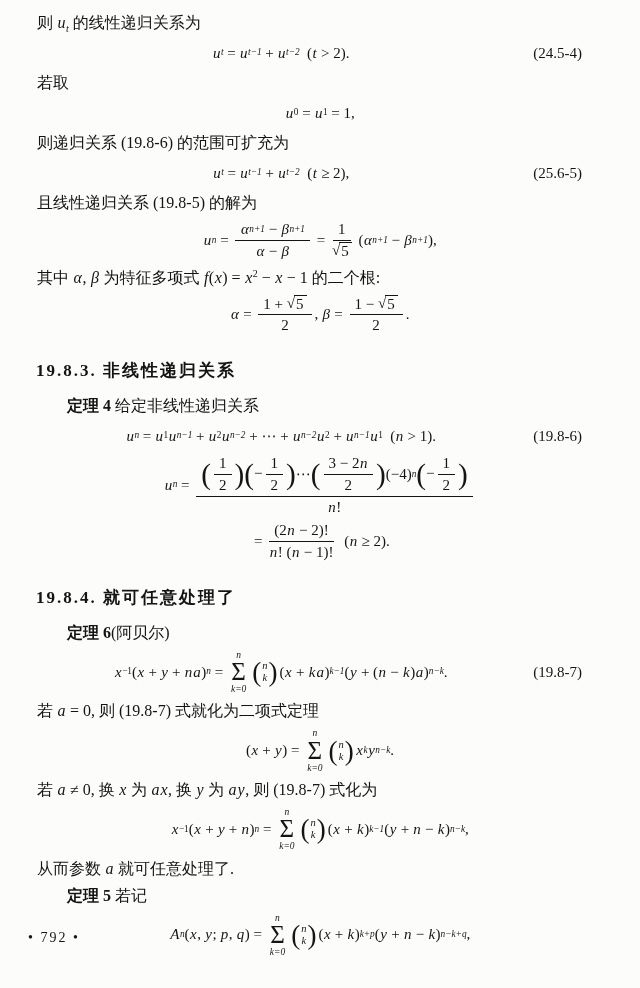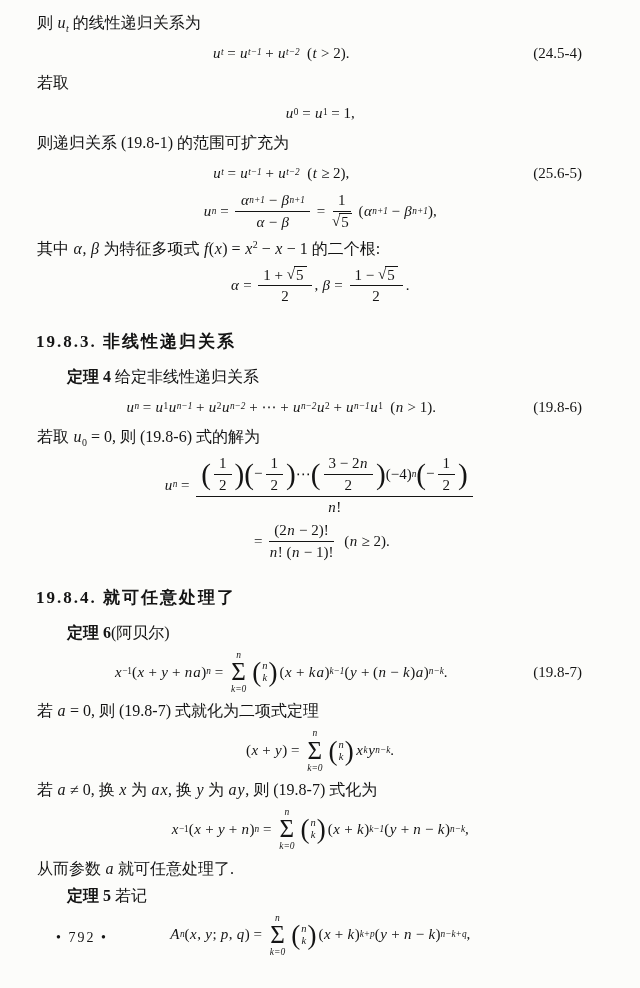--- a/index.html
+++ b/index.html
@@ -30,40 +30,40 @@
   .sqrt .sign{line-height:1.15;}
   .sqrt .rad{border-top:1.3px solid #141414;padding:0 3px 0 2px;margin-left:-1px;line-height:1.15;}
   .bigop{display:inline-flex;flex-direction:column;align-items:center;vertical-align:middle;margin:0 4px;line-height:1;}
   .bigop .oplim{font-size:9.5px;font-style:italic;line-height:1.1;}
   .bigop .opsym{font-size:25px;line-height:.95;font-style:normal;}
   .binom{display:inline-flex;align-items:center;vertical-align:middle;margin:0 2px;}
   .binom .bparen{font-size:27px;line-height:.75;font-weight:400;}
   .binom .bcol{display:inline-flex;flex-direction:column;align-items:center;font-size:10.5px;font-style:italic;line-height:1.15;padding:0 1px;}
   .pwrap{display:inline-flex;align-items:center;vertical-align:middle;}
   .pwrap > .pbig{font-size:1.95em;line-height:.8;font-weight:400;}
-  #pagenum{position:absolute;left:56px;top:930px;font-size:14px;letter-spacing:2px;}
+  #pagenum{position:absolute;left:28px;top:930px;font-size:14px;letter-spacing:2px;}
 </style>
 </head>
 <body>
 
 <div id="doc">
   <main id="content">
       <div class="line t-text">则 <span class="mi">u</span><sub class="msub">t</sub> 的线性递归关系为</div>
       <div class="line t-formula has-eq"><span class="mi">u</span><sub class="msub">t</sub> = <span class="mi">u</span><sub class="msub">t−1</sub> + <span class="mi">u</span><sub class="msub">t−2</sub>  (<span class="mi">t</span> &gt; 2).<span class="eqnum">(24.5-4)</span></div>
       <div class="line t-text">若取</div>
       <div class="line t-formula"><span class="mi">u</span><sub class="msub numeric">0</sub> = <span class="mi">u</span><sub class="msub numeric">1</sub> = 1,</div>
-      <div class="line t-text">则递归关系 (19.8-1) 的范围可扩充为</div>
+      <div class="line t-text">则递归关系 (19.8-6) 的范围可扩充为</div>
       <div class="line t-formula has-eq"><span class="mi">u</span><sub class="msub">t</sub> = <span class="mi">u</span><sub class="msub">t−1</sub> + <span class="mi">u</span><sub class="msub">t−2</sub>  (<span class="mi">t</span> ≥ 2),<span class="eqnum">(25.6-5)</span></div>
+      <div class="line t-text">且线性递归关系 (19.8-5) 的解为</div>
       <div class="line t-formula"><span class="mi">u</span><sub class="msub">n</sub> = <span class="frac"><span class="num"><span class="mi">α</span><sup class="msup">n+1</sup> − <span class="mi">β</span><sup class="msup">n+1</sup></span><span class="den"><span class="mi">α</span> − <span class="mi">β</span></span></span> = <span class="frac"><span class="num">1</span><span class="den"><span class="sqrt"><span class="sign">√</span><span class="rad">5</span></span></span></span> (<span class="mi">α</span><sup class="msup">n+1</sup> − <span class="mi">β</span><sup class="msup">n+1</sup>),</div>
       <div class="line t-text">其中 <span class="mi">α</span>, <span class="mi">β</span> 为特征多项式 <span class="mi">f</span>(<span class="mi">x</span>) = <span class="mi">x</span><sup class="msup numeric">2</sup> − <span class="mi">x</span> − 1 的二个根:</div>
       <div class="line t-formula"><span class="mi">α</span> = <span class="frac"><span class="num">1 + <span class="sqrt"><span class="sign">√</span><span class="rad">5</span></span></span><span class="den">2</span></span>, <span class="mi">β</span> = <span class="frac"><span class="num">1 − <span class="sqrt"><span class="sign">√</span><span class="rad">5</span></span></span><span class="den">2</span></span>.</div>
       <div class="line t-heading">19.8.3. 非线性递归关系</div>
       <div class="line t-text t-indent"><span class="mb">定理 4</span>  给定非线性递归关系</div>
       <div class="line t-formula has-eq"><span class="mi">u</span><sub class="msub">n</sub> = <span class="mi">u</span><sub class="msub numeric">1</sub><span class="mi">u</span><sub class="msub">n−1</sub> + <span class="mi">u</span><sub class="msub numeric">2</sub><span class="mi">u</span><sub class="msub">n−2</sub> + ⋯ + <span class="mi">u</span><sub class="msub">n−2</sub><span class="mi">u</span><sub class="msub numeric">2</sub> + <span class="mi">u</span><sub class="msub">n−1</sub><span class="mi">u</span><sub class="msub numeric">1</sub>  (<span class="mi">n</span> &gt; 1).<span class="eqnum">(19.8-6)</span></div>
-      <div class="line t-text">若取 <span class="mi">u</span><sub class="msub numeric">0</sub> = 0, 则 (19.8-6) 式的解为</div>
       <div class="line t-formula"><span class="mi">u</span><sub class="msub">n</sub> = <span class="frac"><span class="num"><span class="pwrap"><span class="pbig">(</span><span class="pinner"><span class="frac"><span class="num">1</span><span class="den">2</span></span></span><span class="pbig">)</span></span><span class="pwrap"><span class="pbig">(</span><span class="pinner">−<span class="frac"><span class="num">1</span><span class="den">2</span></span></span><span class="pbig">)</span></span>⋯<span class="pwrap"><span class="pbig">(</span><span class="pinner"><span class="frac"><span class="num">3 − 2<span class="mi">n</span></span><span class="den">2</span></span></span><span class="pbig">)</span></span>(−4)<sup class="msup">n</sup><span class="pwrap"><span class="pbig">(</span><span class="pinner">−<span class="frac"><span class="num">1</span><span class="den">2</span></span></span><span class="pbig">)</span></span></span><span class="den"><span class="mi">n</span>!</span></span></div>
       <div class="line t-formula v-cont">= <span class="frac"><span class="num">(2<span class="mi">n</span> − 2)!</span><span class="den"><span class="mi">n</span>! (<span class="mi">n</span> − 1)!</span></span>  (<span class="mi">n</span> ≥ 2).</div>
       <div class="line t-heading">19.8.4. 就可任意处理了</div>
       <div class="line t-text t-indent"><span class="mb">定理 6</span>(阿贝尔)</div>
       <div class="line t-formula has-eq"><span class="mi">x</span><sup class="msup numeric">−1</sup>(<span class="mi">x</span> + <span class="mi">y</span> + <span class="mi">n</span><span class="mi">a</span>)<sup class="msup">n</sup> = <span class="bigop"><span class="oplim">n</span><span class="opsym">Σ</span><span class="oplim">k=0</span></span><span class="binom"><span class="bparen">(</span><span class="bcol"><span class="bt">n</span><span class="bb">k</span></span><span class="bparen">)</span></span>(<span class="mi">x</span> + <span class="mi">k</span><span class="mi">a</span>)<sup class="msup">k−1</sup>(<span class="mi">y</span> + (<span class="mi">n</span> − <span class="mi">k</span>)<span class="mi">a</span>)<sup class="msup">n−k</sup>.<span class="eqnum">(19.8-7)</span></div>
       <div class="line t-text">若 <span class="mi">a</span> = 0, 则 (19.8-7) 式就化为二项式定理</div>
       <div class="line t-formula">(<span class="mi">x</span> + <span class="mi">y</span>) = <span class="bigop"><span class="oplim">n</span><span class="opsym">Σ</span><span class="oplim">k=0</span></span><span class="binom"><span class="bparen">(</span><span class="bcol"><span class="bt">n</span><span class="bb">k</span></span><span class="bparen">)</span></span><span class="mi">x</span><sup class="msup">k</sup><span class="mi">y</span><sup class="msup">n−k</sup>.</div>
       <div class="line t-text">若 <span class="mi">a</span> ≠ 0, 换 <span class="mi">x</span> 为 <span class="mi">a</span><span class="mi">x</span>, 换 <span class="mi">y</span> 为 <span class="mi">a</span><span class="mi">y</span>, 则 (19.8-7) 式化为</div>
       <div class="line t-formula"><span class="mi">x</span><sup class="msup numeric">−1</sup>(<span class="mi">x</span> + <span class="mi">y</span> + <span class="mi">n</span>)<sup class="msup">n</sup> = <span class="bigop"><span class="oplim">n</span><span class="opsym">Σ</span><span class="oplim">k=0</span></span><span class="binom"><span class="bparen">(</span><span class="bcol"><span class="bt">n</span><span class="bb">k</span></span><span class="bparen">)</span></span>(<span class="mi">x</span> + <span class="mi">k</span>)<sup class="msup">k−1</sup>(<span class="mi">y</span> + <span class="mi">n</span> − <span class="mi">k</span>)<sup class="msup">n−k</sup>,</div>
       <div class="line t-text">从而参数 <span class="mi">a</span> 就可任意处理了.</div>

